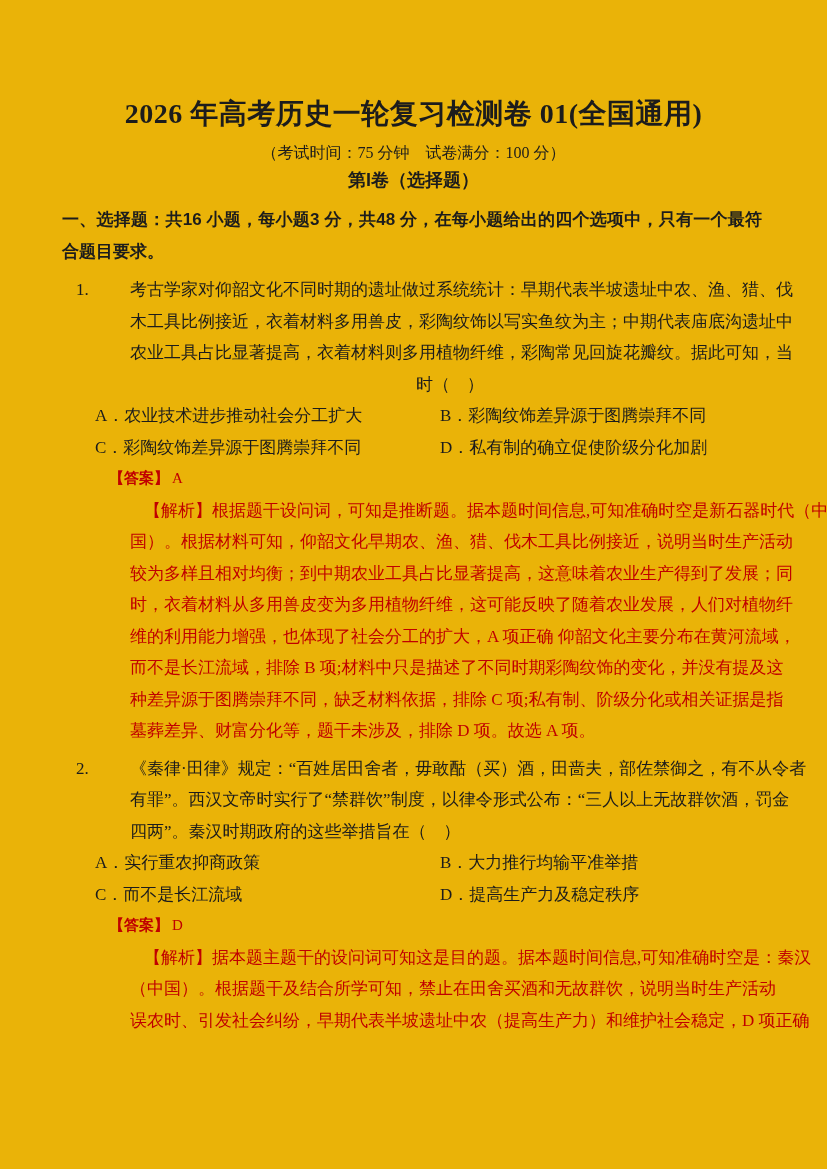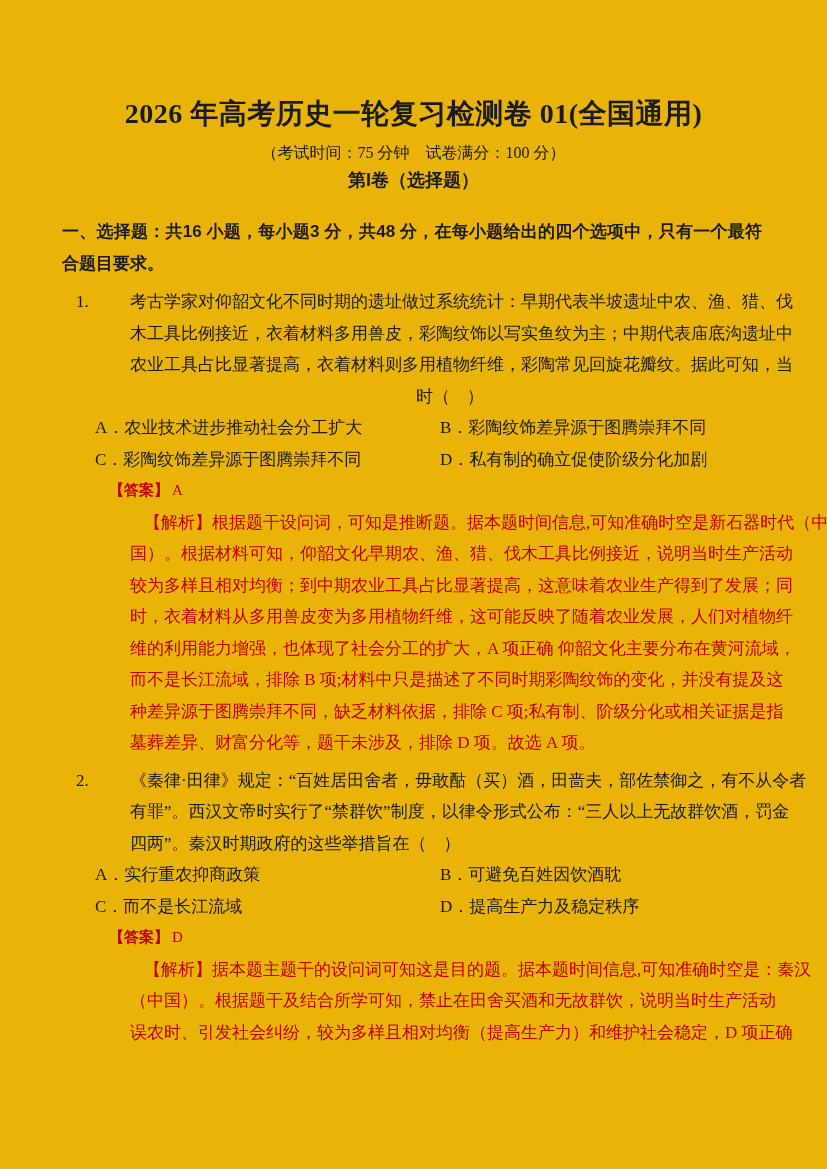--- a/index.html
+++ b/index.html
@@ -29,21 +29,21 @@
   }
   .section-heading {
     margin-top:0;
     text-align:center;
     font-size:18px;
     font-weight:bold;
     line-height:28px;
     font-family:"Liberation Sans","DejaVu Sans",sans-serif;
   }
   .instructions {
-    margin:22px 60px 0 62px;
+    margin:10px 60px 0 62px;
     width:700px;
     font-size:17px;
     font-weight:bold;
     line-height:32px;
     text-align:justify;
     font-family:"Liberation Sans","DejaVu Sans",sans-serif;
   }
   .questions { margin-top:3px; }
   .question { margin-top:6px; }
   .stem {
@@ -122,27 +122,27 @@
 
   <div class="question">
     <div class="stem">
       <span class="qnum">2.</span>
     <div class="text-line">《秦律·田律》规定：“百姓居田舍者，毋敢酤（买）酒，田啬夫，部佐禁御之，有不从令者</div>
           <div class="text-line">有罪”。西汉文帝时实行了“禁群饮”制度，以律令形式公布：“三人以上无故群饮酒，罚金</div>
           <div class="text-line">四两”。秦汉时期政府的这些举措旨在（　）</div>
         </div>
     <div class="options">
           <div class="option">A．实行重农抑商政策</div>
-          <div class="option">B．可避免百姓因饮酒耽</div>
+          <div class="option">B．大力推行均输平准举措</div>
           <div class="option">C．而不是长江流域</div>
           <div class="option">D．提高生产力及稳定秩序</div>
         </div>
     <div class="answer-line red">
       <span>【答案】</span><span class="ans-val">D</span>
     </div>
     <div class="analysis red">
           <div class="text-line">【解析】据本题主题干的设问词可知这是目的题。据本题时间信息,可知准确时空是：秦汉</div>
           <div class="text-line">（中国）。根据题干及结合所学可知，禁止在田舍买酒和无故群饮，说明当时生产活动</div>
-          <div class="text-line">误农时、引发社会纠纷，较为多样且相对均衡（提高生产力）和维护社会稳定，D 项正确</div>
+          <div class="text-line">误农时、引发社会纠纷，早期代表半坡遗址中农（提高生产力）和维护社会稳定，D 项正确</div>
         </div>
   </div>
 </div>
 </div>
 
 </body></html>

